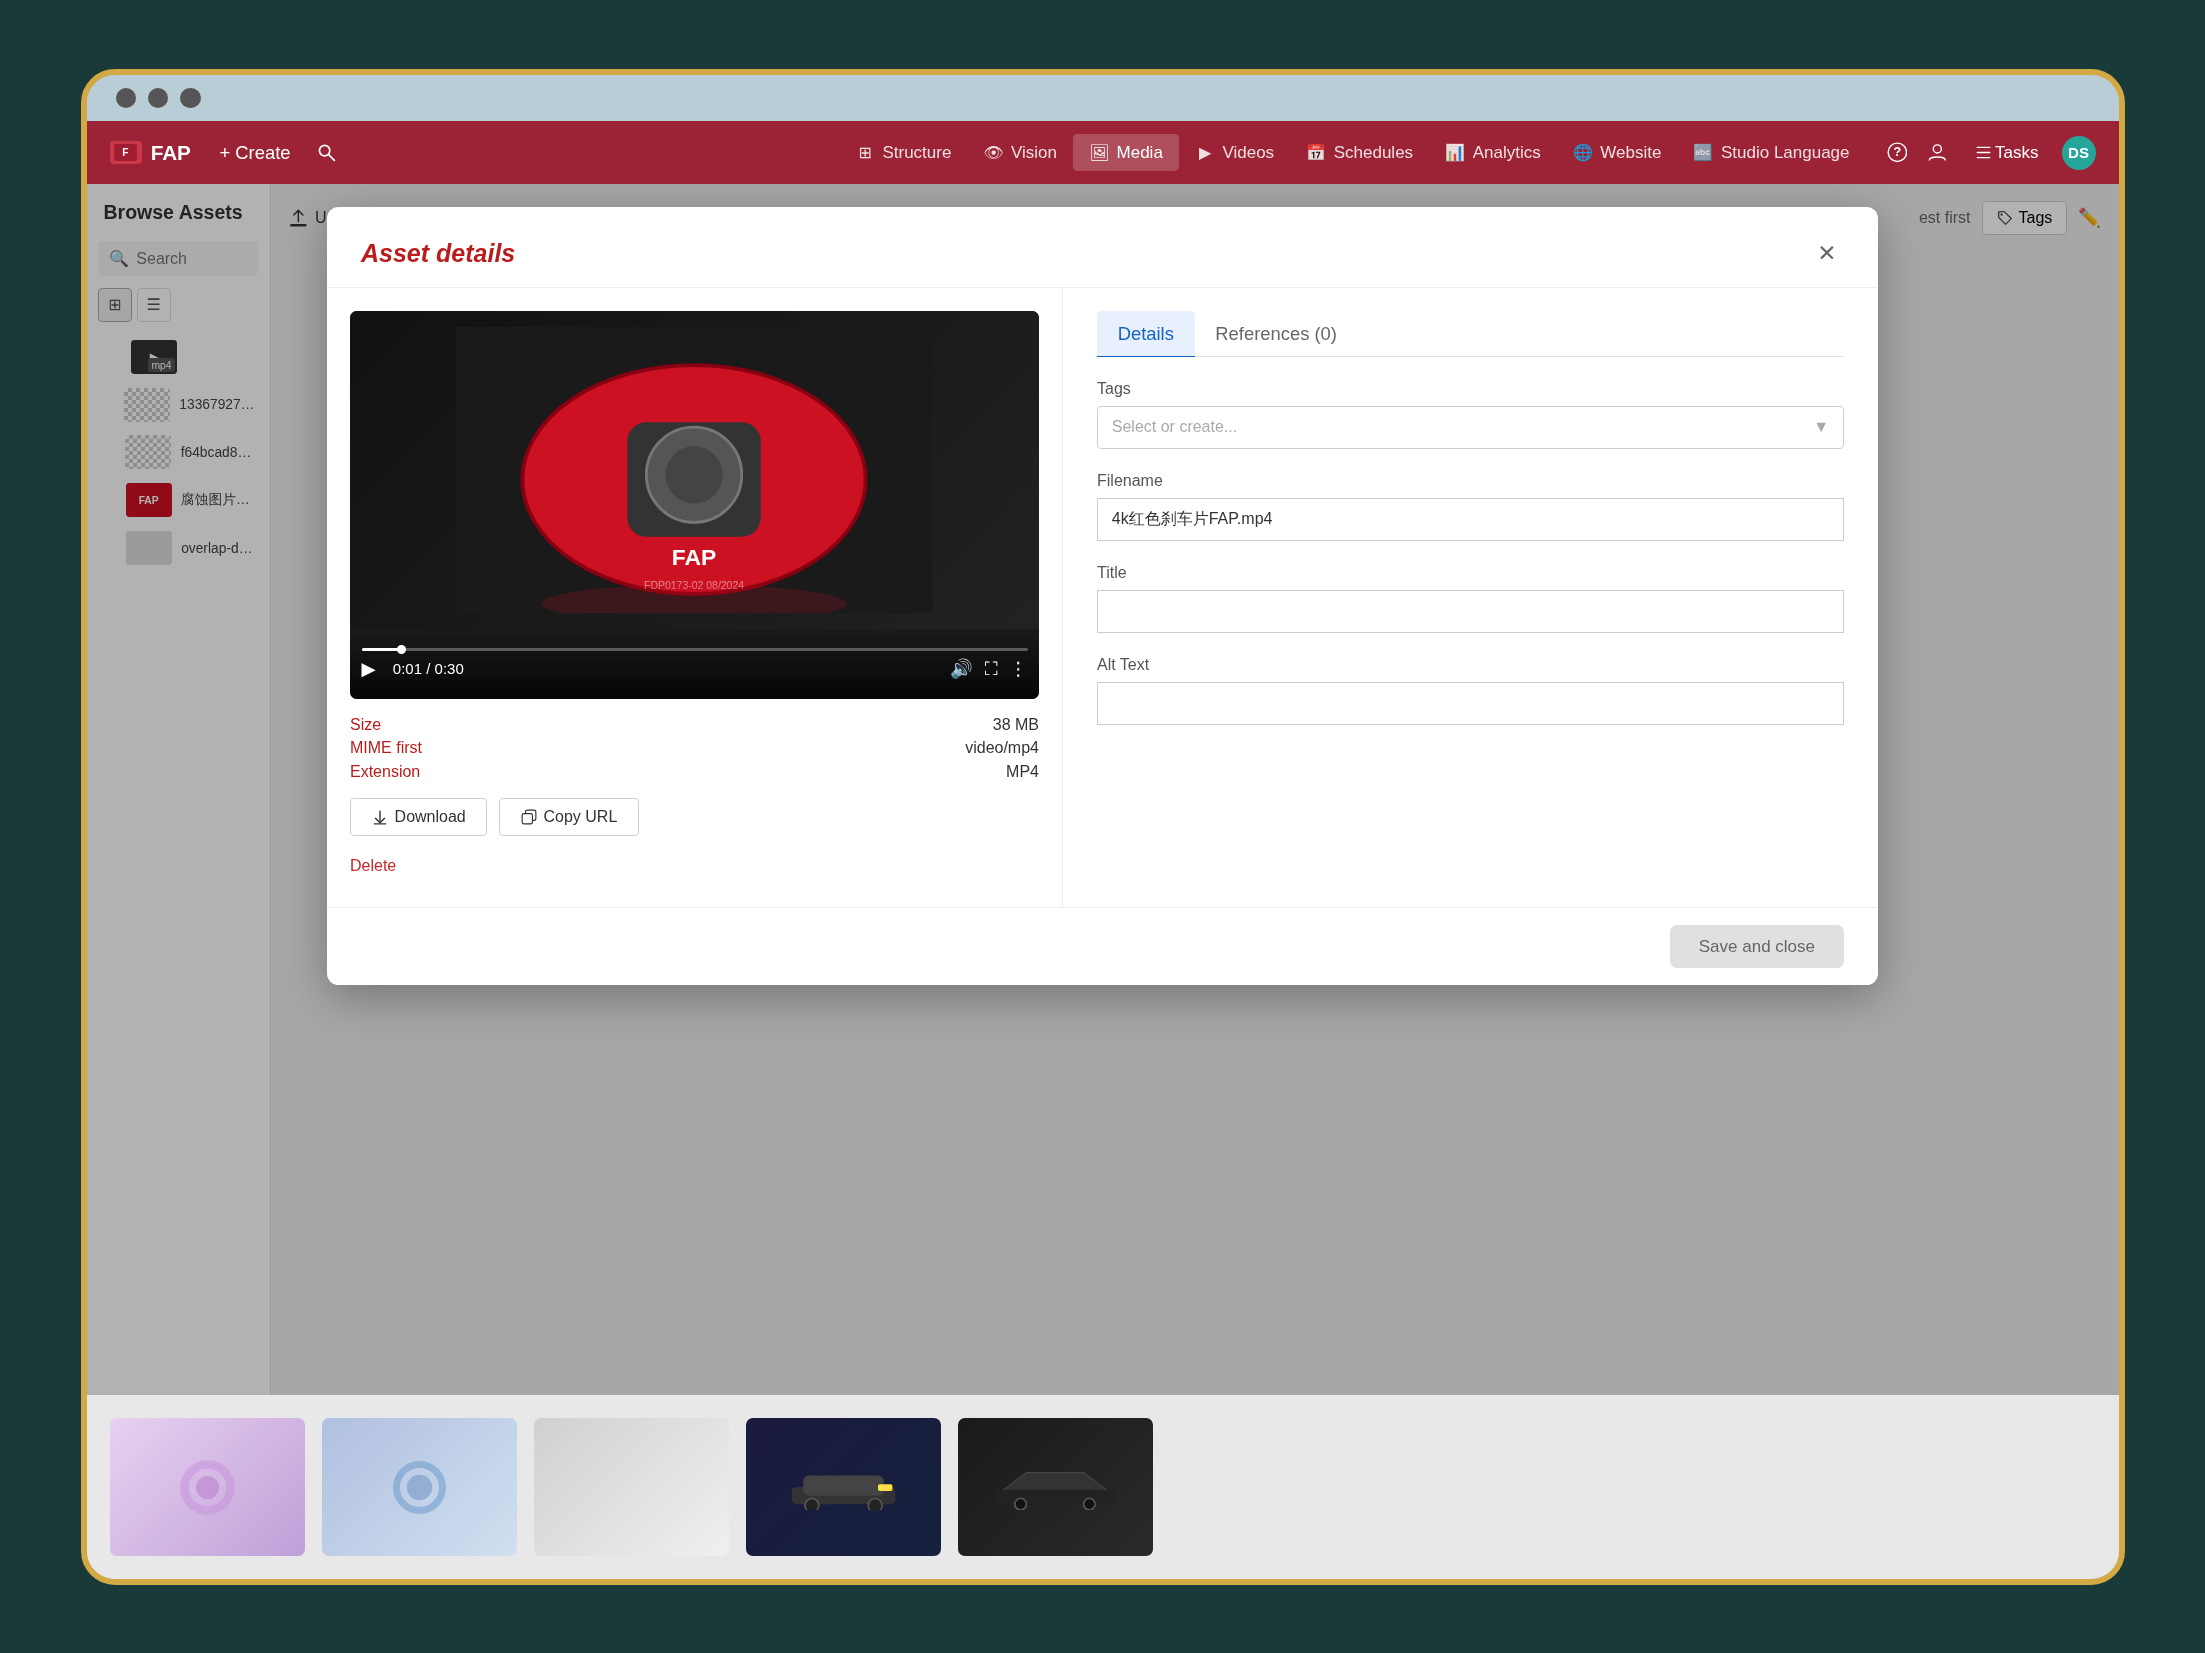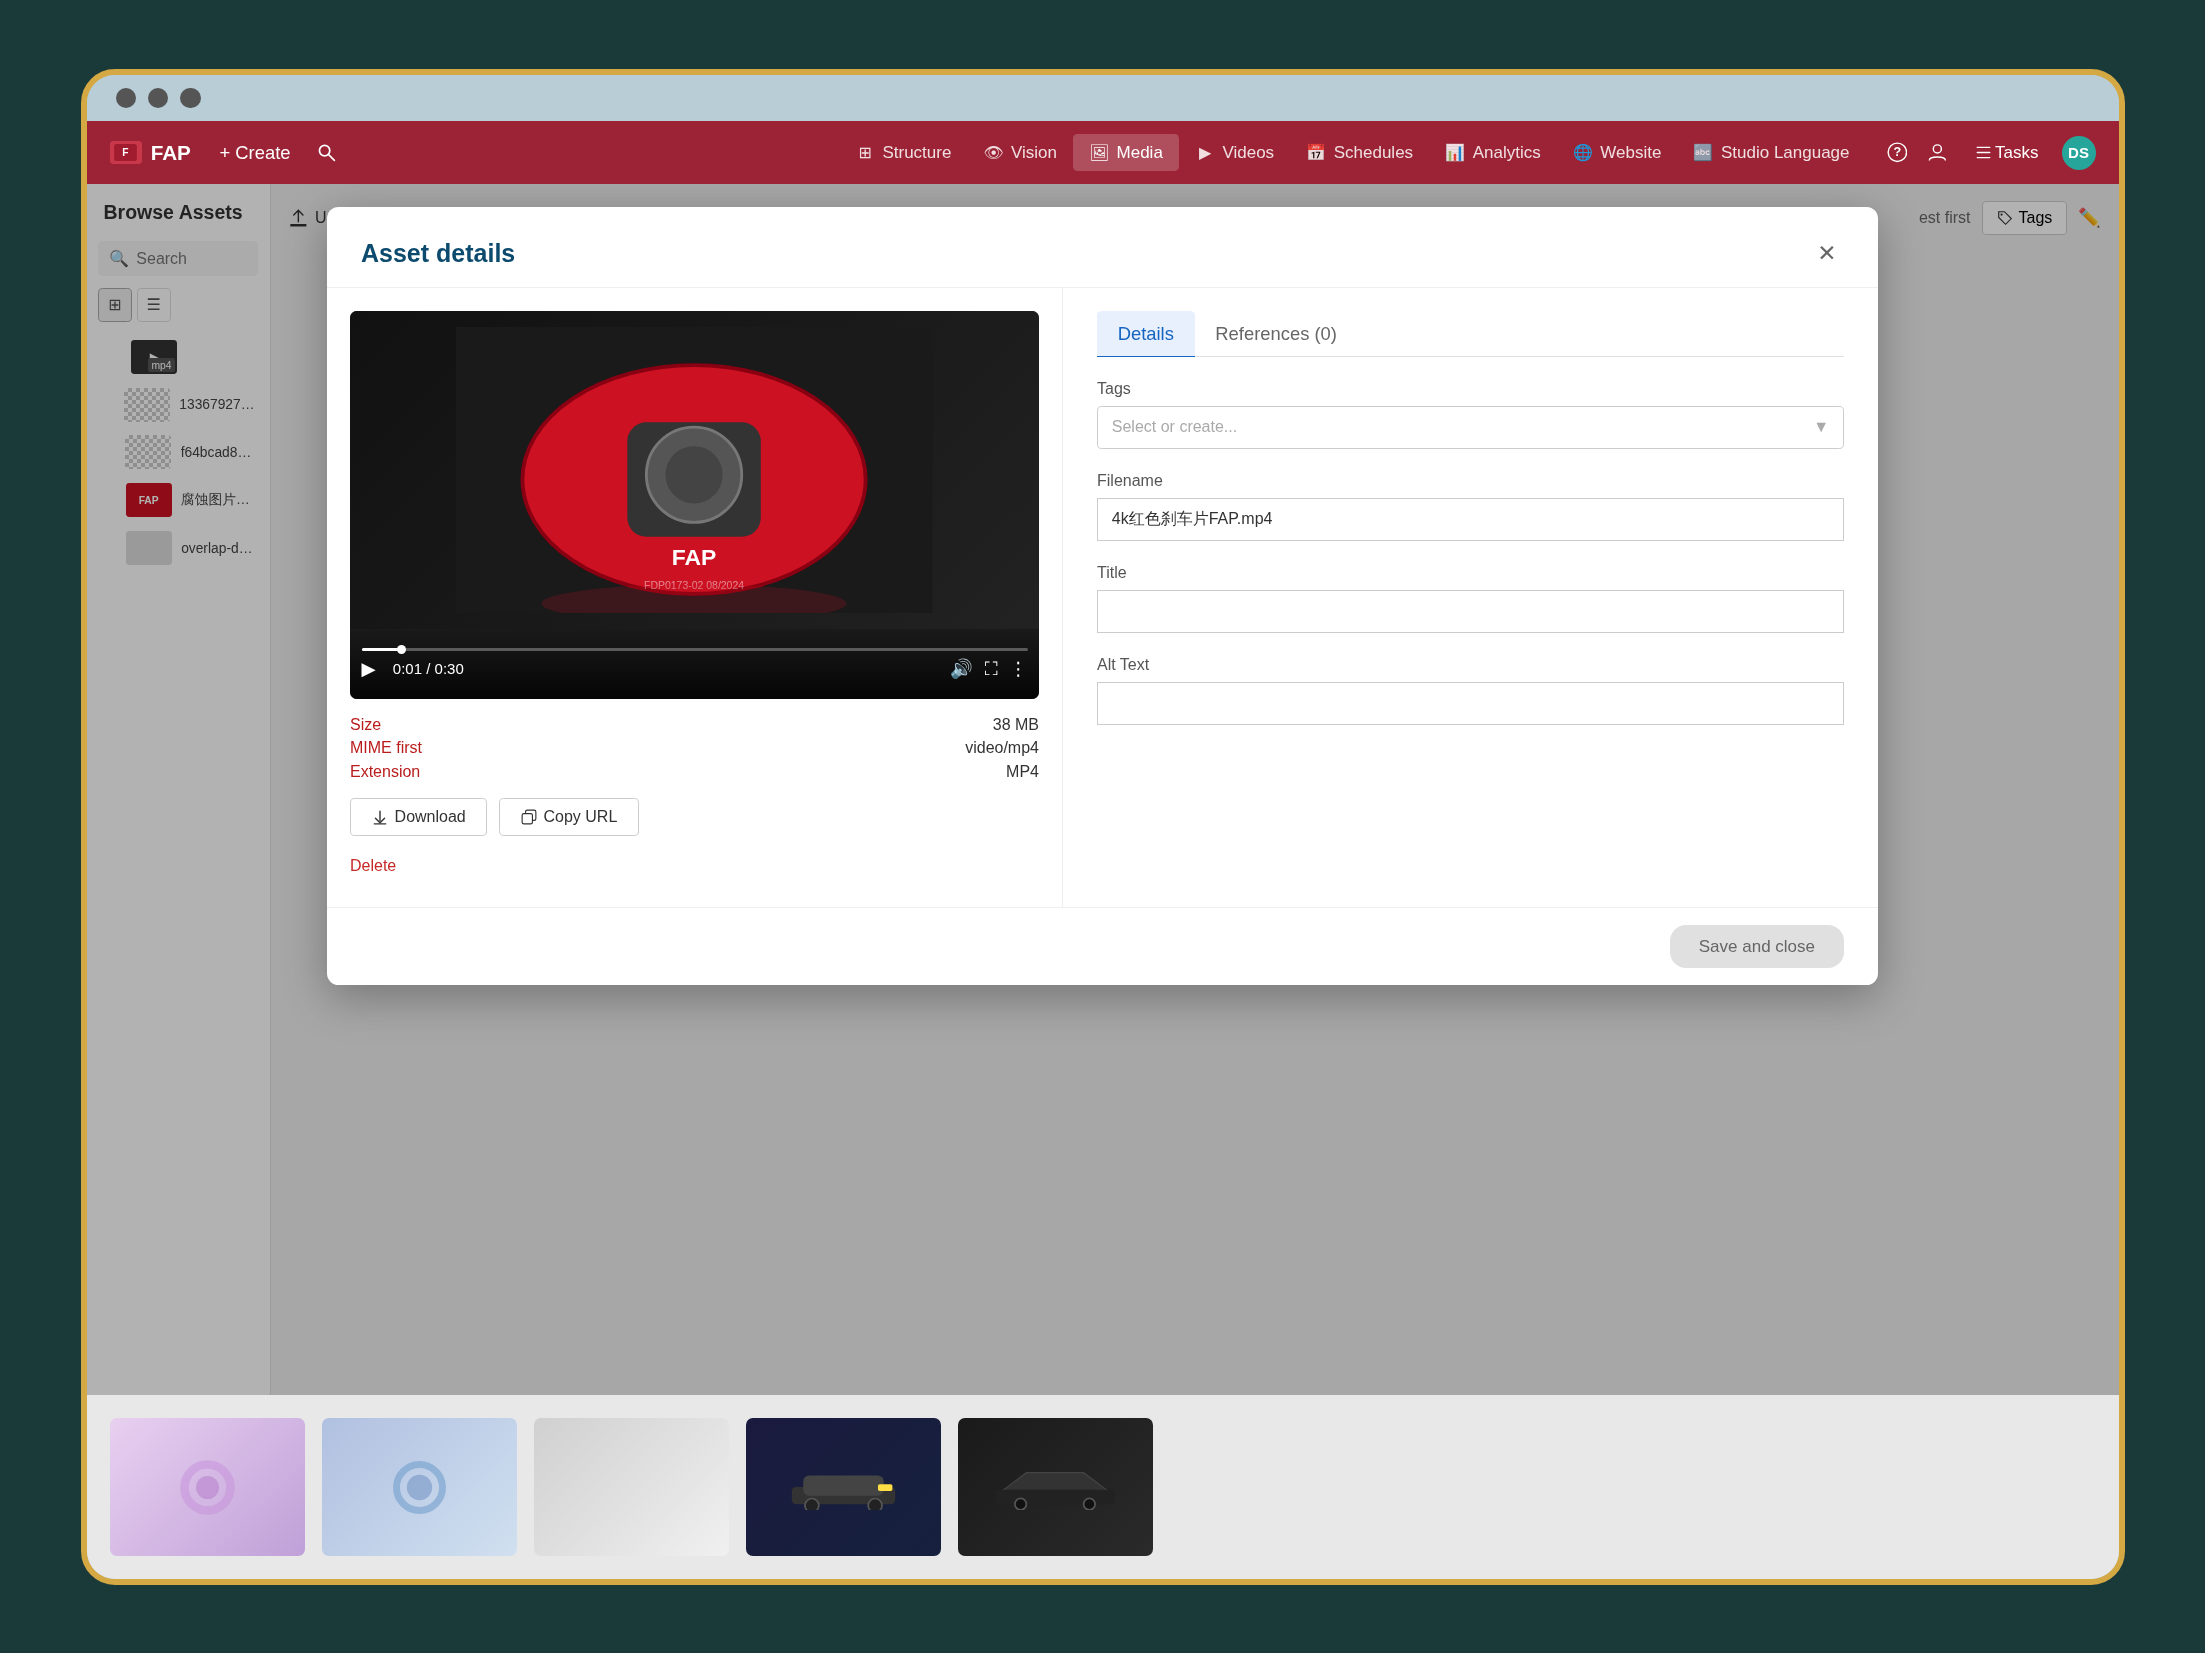--- a/index.html
+++ b/index.html
@@ -327,21 +327,22 @@
       display: flex;
       align-items: center;
       justify-content: space-between;
       padding: 29px 34px 17px;
       border-bottom: 0.6px solid #eee;
       flex-shrink: 0;
     }
     .modal-title {
       font-size: 25px;
       font-weight: 600;
-      color: #0c4a6e;
+      color: #b91c1c;
+      font-style: italic;
     }
     .modal-close {
       width: 34px;
       height: 34px;
       display: flex;
       align-items: center;
       justify-content: center;
       cursor: pointer;
       font-size: 23px;
       color: #666;
@@ -553,21 +554,21 @@
       padding: 17px 34px;
       border-top: 0.6px solid #eee;
       display: flex;
       justify-content: space-between;
       align-items: center;
       flex-shrink: 0;
     }
     .save-close-btn {
       background: #e0e0e0;
       border: none;
-      border-radius: 16px;
+      border-radius: 7px;
       padding: 11.5px 29px;
       font-size: 17px;
       color: #666;
       cursor: pointer;
     }
     
     .asset-row-item {
       display: flex;
       align-items: center;
       gap: 9.2px;

